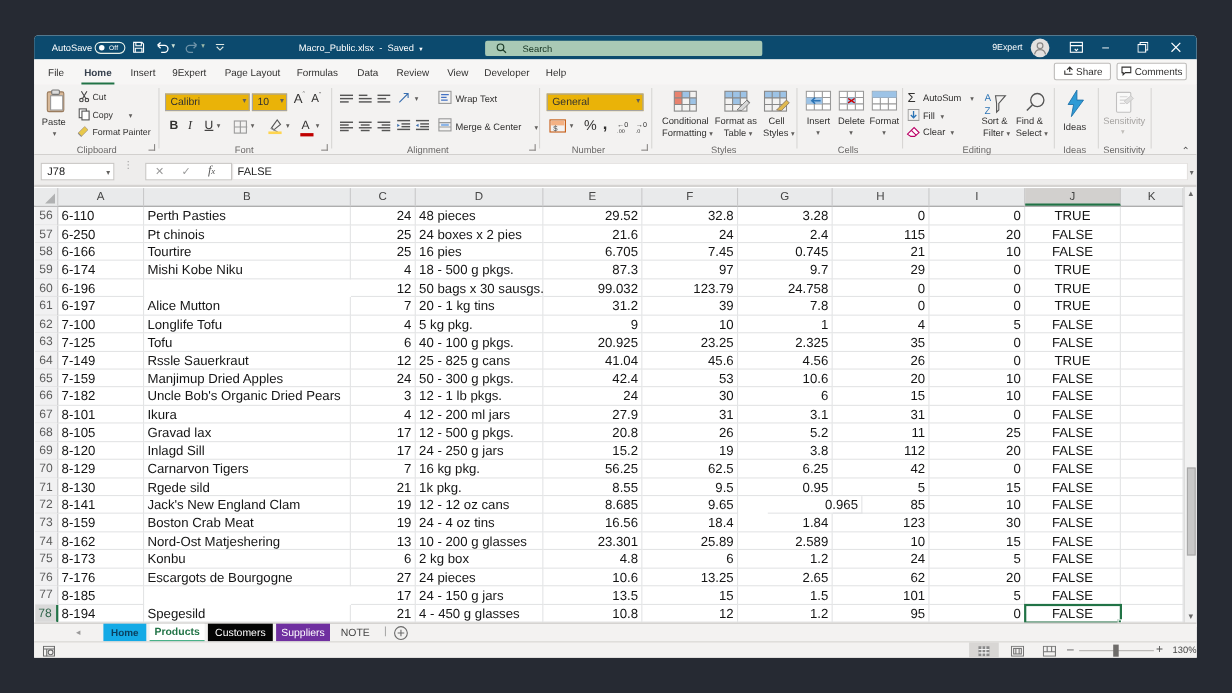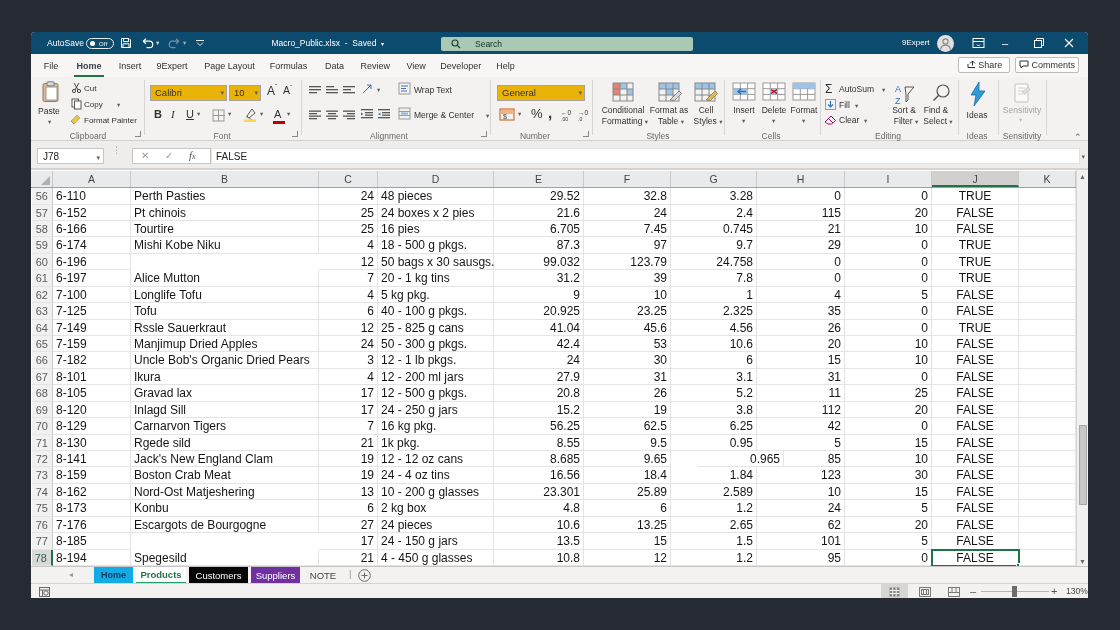--- a/index.html
+++ b/index.html
@@ -420,21 +420,21 @@
 <div class="gc ar" style="left:463px;width:90px">29.52</div>
 <div class="gc ar" style="left:553px;width:87px">32.8</div>
 <div class="gc ar" style="left:640px;width:86px">3.28</div>
 <div class="gc ar" style="left:726px;width:88px">0</div>
 <div class="gc ar" style="left:814px;width:87px">0</div>
 <div class="gc ac" style="left:901px;width:87px">TRUE</div>
 <div class="gc al" style="left:988px;width:57px"></div>
 </div>
 <div class="grow" style="top:172.62px;height:16.42px">
 <div class="rn" style="left:1px;width:21px">57</div>
-<div class="gc al" style="left:22px;width:78px">6-152</div>
+<div class="gc al" style="left:22px;width:78px">6-250</div>
 <div class="gc al" style="left:100px;width:188px">Pt chinois</div>
 <div class="gc ar" style="left:288px;width:59px">25</div>
 <div class="gc al" style="left:347px;width:116px">24 boxes x 2 pies</div>
 <div class="gc ar" style="left:463px;width:90px">21.6</div>
 <div class="gc ar" style="left:553px;width:87px">24</div>
 <div class="gc ar" style="left:640px;width:86px">2.4</div>
 <div class="gc ar" style="left:726px;width:88px">115</div>
 <div class="gc ar" style="left:814px;width:87px">20</div>
 <div class="gc ac" style="left:901px;width:87px">FALSE</div>
 <div class="gc al" style="left:988px;width:57px"></div>

